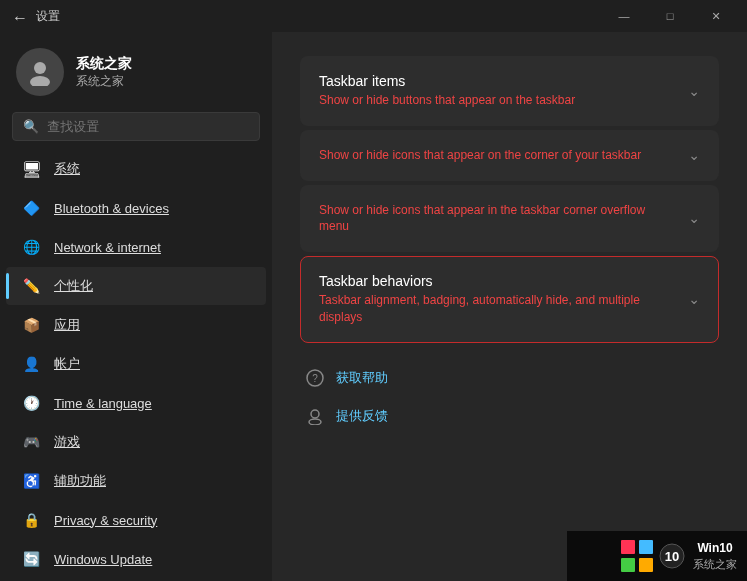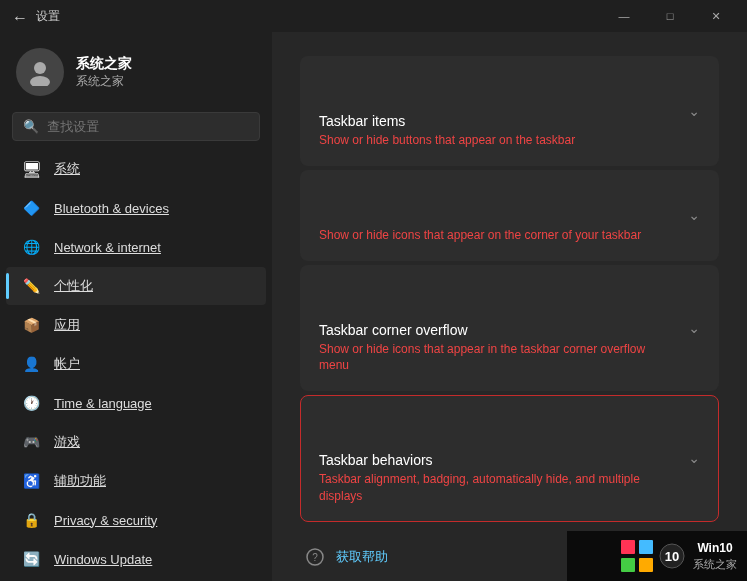--- a/index.html
+++ b/index.html
@@ -209,21 +209,20 @@
       background: #2d2d2d;
     }
     .card-inner {
       display: flex;
       align-items: center;
       justify-content: space-between;
       padding: 16px 18px;
     }
     .card-text {
       flex: 1;
-      margin-top: 40px;
     }
     .card-title {
       font-size: 14px;
       font-weight: 500;
       color: #fff;
       margin-bottom: 3px;
     }
     .card-desc {
       font-size: 12px;
       color: #ef4444;
@@ -397,21 +396,20 @@
         <div class="card-text">
           <div class="card-desc">Show or hide icons that appear on the corner of your taskbar</div>
         </div>
         <span class="chevron">⌄</span>
       </div>
     </div>
 
     <div class="settings-card" style="margin-top:4px;">
       <div class="card-inner">
         <div class="card-text">
-          <div class="card-title">Taskbar corner overflow</div>
           <div class="card-desc">Show or hide icons that appear in the taskbar corner overflow menu</div>
         </div>
         <span class="chevron">⌄</span>
       </div>
     </div>
 
     <div class="settings-card highlighted" style="margin-top:4px;">
       <div class="card-inner">
         <div class="card-text">
           <div class="card-title">Taskbar behaviors</div>

